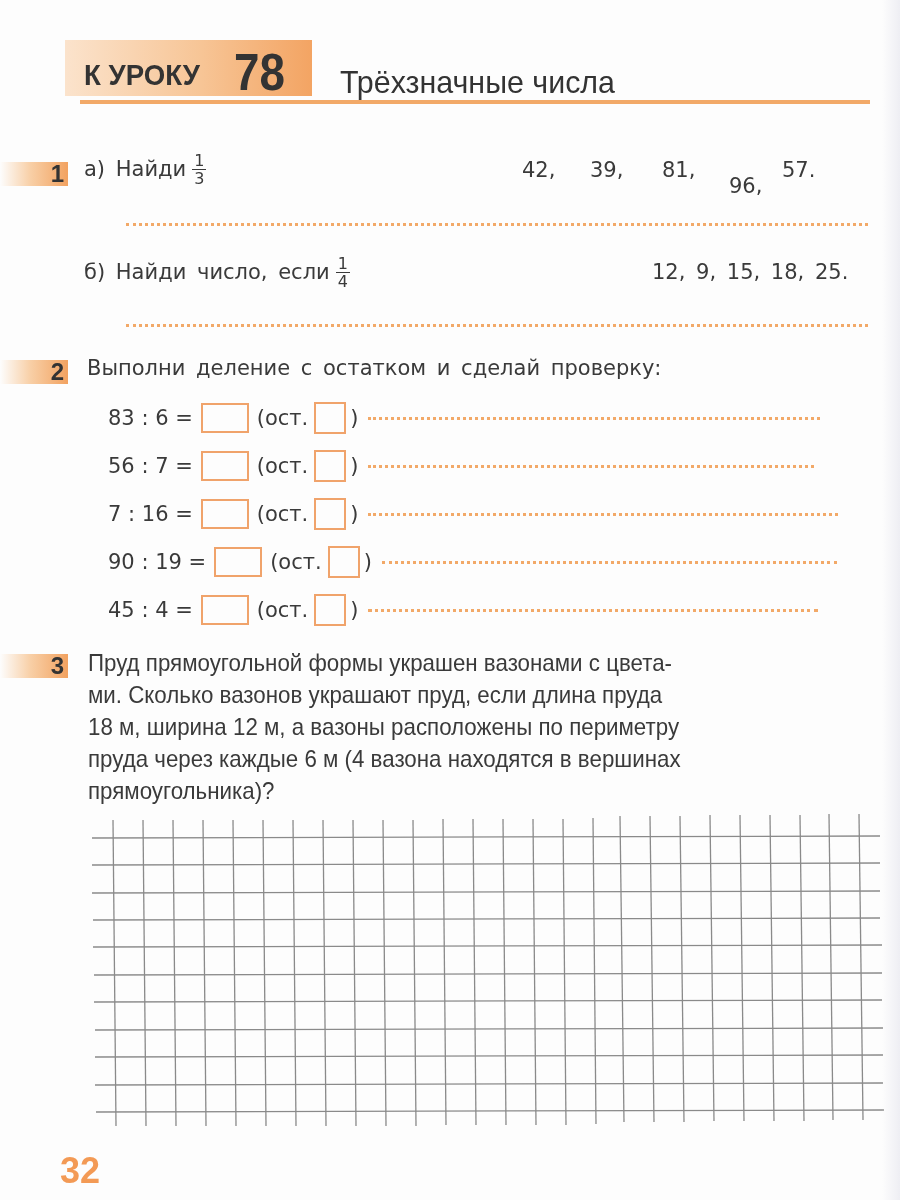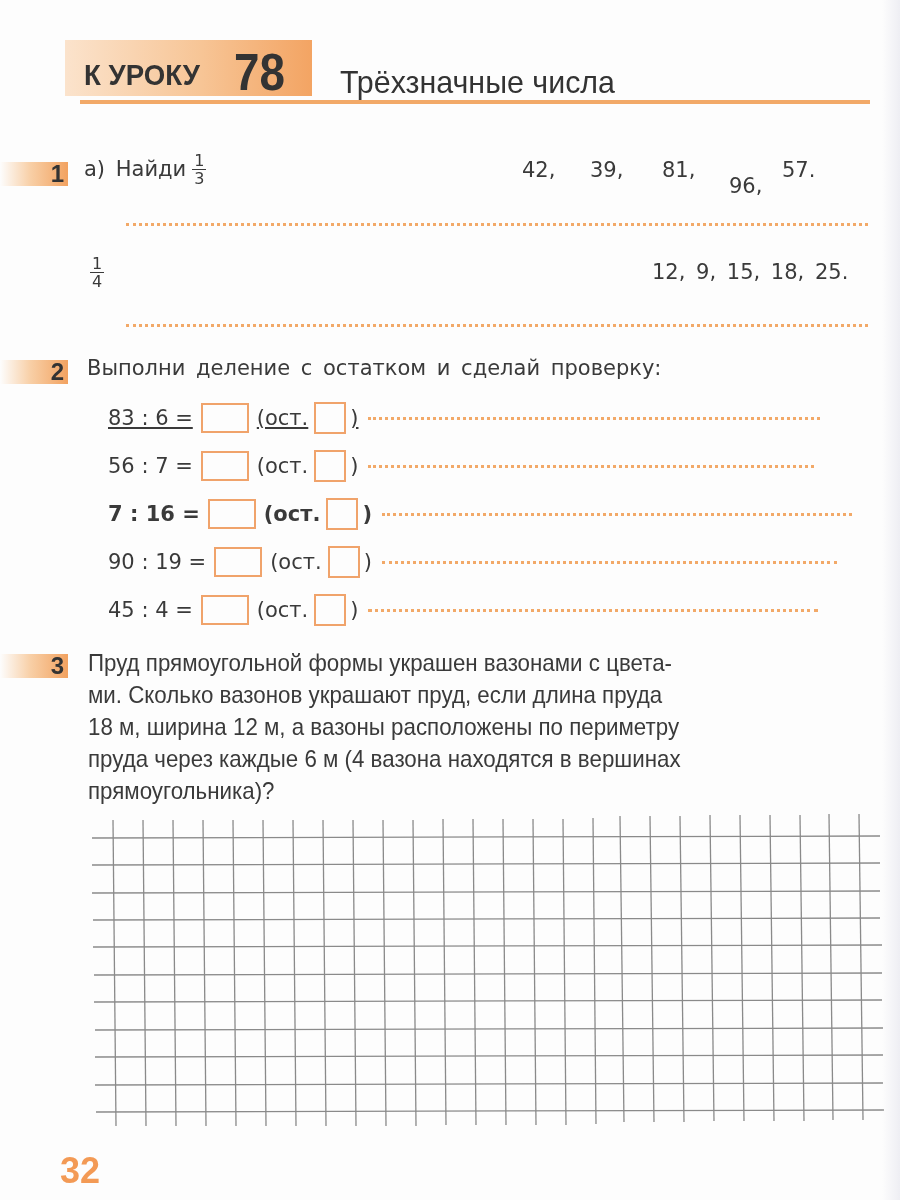--- a/index.html
+++ b/index.html
@@ -98,47 +98,47 @@
   <span>а)  Найди</span><span class="frac"><span class="n">1</span><span class="d">3</span></span>
 </div>
 <div class="abs txt" style="left:522px; top:158px;">42,</div>
 <div class="abs txt" style="left:590px; top:158px;">39,</div>
 <div class="abs txt" style="left:662px; top:158px;">81,</div>
 <div class="abs txt" style="left:729px; top:158px;margin-top:16px;">96,</div>
 <div class="abs txt" style="left:782px; top:158px;">57.</div>
 <div class="abs dots" style="left:126px; top:223px; width:742px;"></div>
 
 <div class="abs txt" style="left:84px; top:255px;">
-  <span class="frac"><span class="n">1</span><span class="d">4</span></span>
+  <span>б)  Найди  число,  если</span><span class="frac"><span class="n">1</span><span class="d">4</span></span>
 </div>
 <div class="abs txt" style="left:652px; top:260px;">12,  9,  15,  18,  25.</div>
 <div class="abs dots" style="left:126px; top:324px; width:742px;"></div>
 
 <div class="abs badge" style="top:360px;">
   <span>2</span>
 </div>
 <div class="abs txt" style="left:87px; top:356px;">Выполни  деление  с  остатком  и  сделай  проверку:</div>
 
-<div class="drow" style="top:401px;text-decoration:underline;">
+<div class="drow" style="top:401px;">
   <span class="expr">83 : 6 =</span>
   <div class="box-big"></div>
   <span>(ост.</span>
   <div class="box-small"></div>
   <span>)</span>
   <div class="dots" style="width:452px;"></div>
 </div>
 <div class="drow" style="top:449px;">
   <span class="expr">56 : 7 =</span>
   <div class="box-big"></div>
   <span>(ост.</span>
   <div class="box-small"></div>
   <span>)</span>
   <div class="dots" style="width:446px;"></div>
 </div>
-<div class="drow" style="top:497px;font-weight:bold;">
+<div class="drow" style="top:497px;">
   <span class="expr">7 : 16 =</span>
   <div class="box-big"></div>
   <span>(ост.</span>
   <div class="box-small"></div>
   <span>)</span>
   <div class="dots" style="width:470px;"></div>
 </div>
 <div class="drow" style="top:545px;">
   <span class="expr">90 : 19 =</span>
   <div class="box-big"></div>

